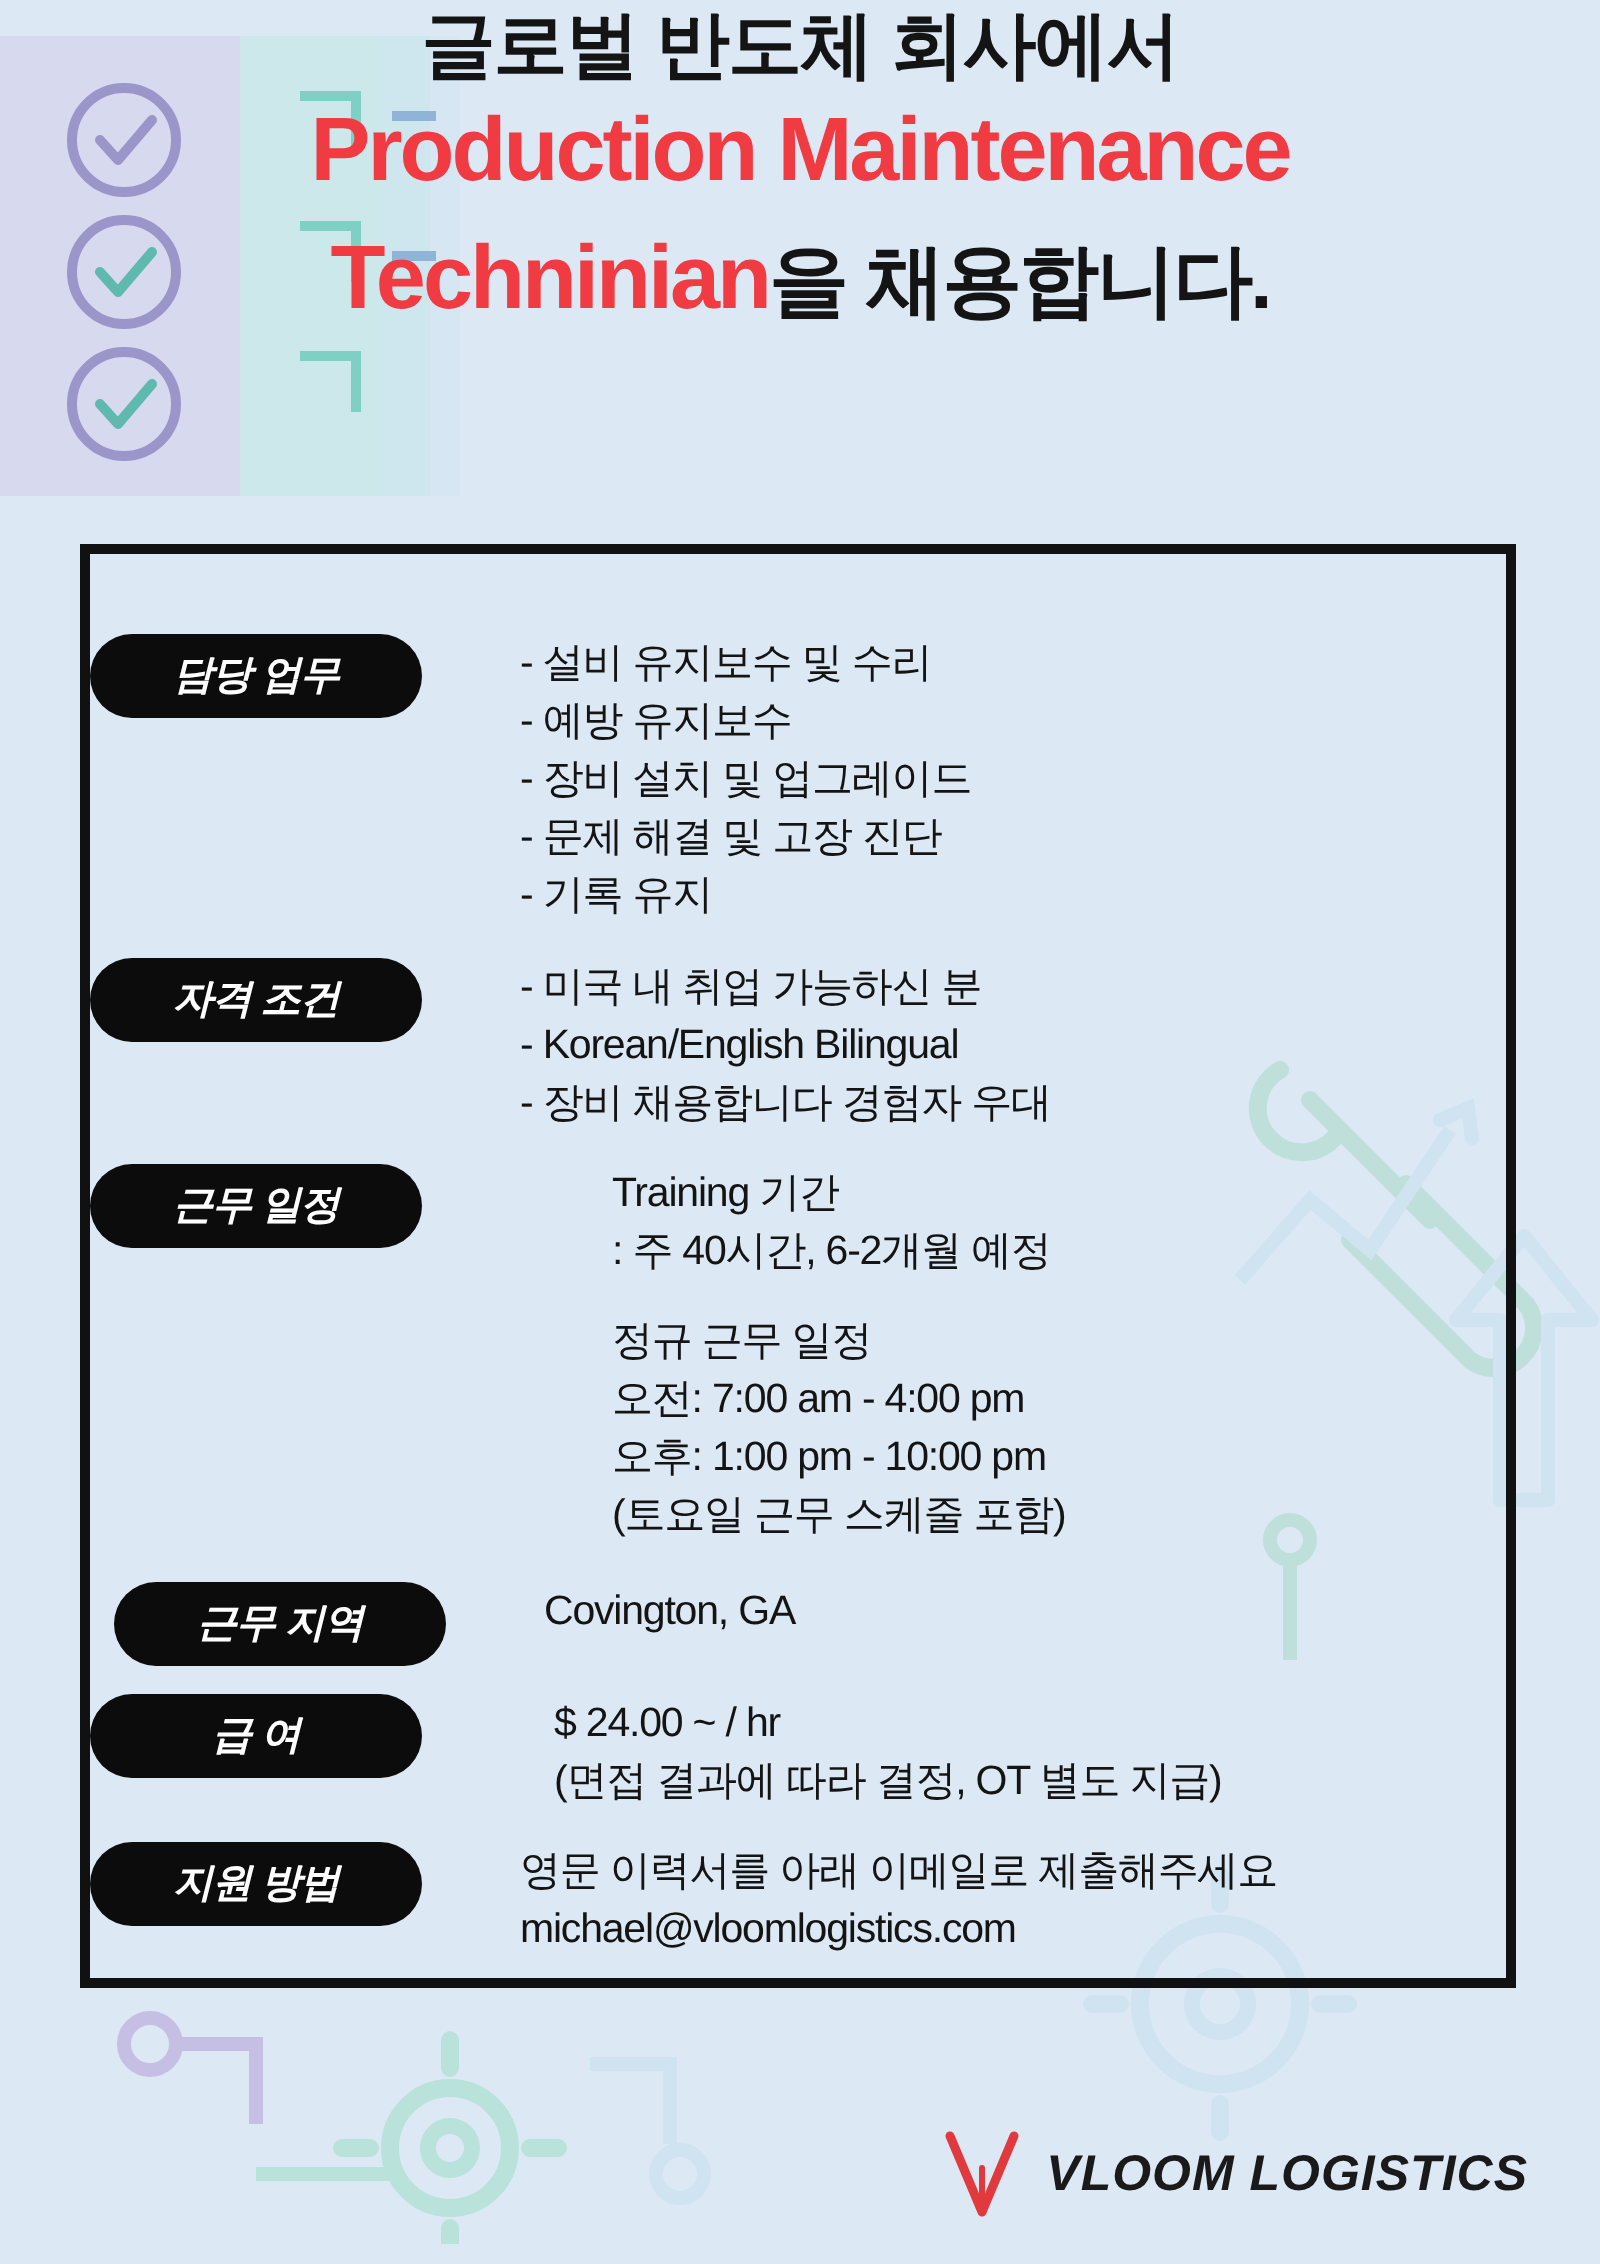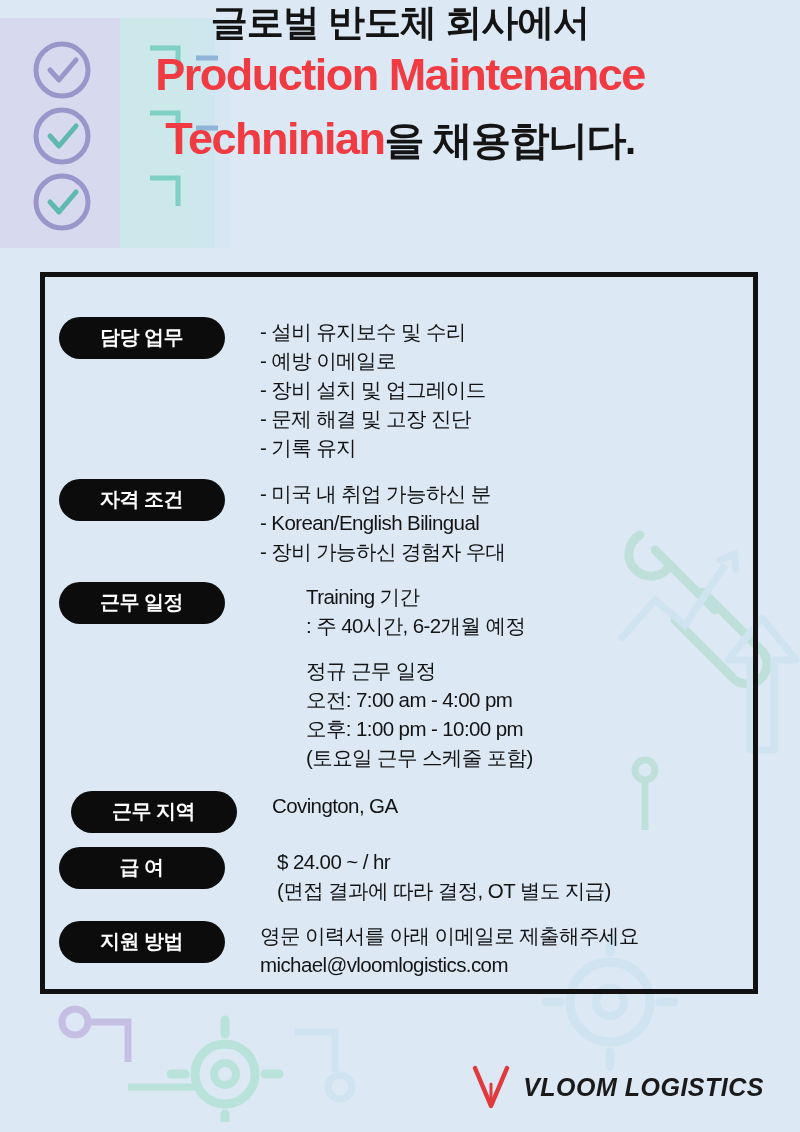--- a/index.html
+++ b/index.html
@@ -106,24 +106,25 @@
   }
   .row {
     display: flex;
     align-items: flex-start;
     margin-bottom: 18px;
   }
   .label-cell {
     width: 215px;
     flex: 0 0 215px;
     display: flex;
-    justify-content: center;
+    justify-content: flex-start;
     padding-right: 22px;
     box-sizing: border-box;
     padding-top: 2px;
+    font-style: italic;
   }
   .pill {
     background: #0c0c0c;
     color: #ffffff;
     border-radius: 22px;
     font-size: 20px;
     font-weight: bold;
     letter-spacing: -0.5px;
     padding: 7px 0 8px 0;
     width: 166px;
@@ -242,35 +243,35 @@
 
   <div class="main-box">
     <div class="rows">
 
       <div class="row r-duty">
         <div class="label-cell">
           <div class="pill">담당 업무</div>
         </div>
         <div class="value-cell">
           <div class="vline">- 설비 유지보수 및 수리</div>
-          <div class="vline">- 예방 이메일로</div>
+          <div class="vline">- 예방 유지보수</div>
           <div class="vline">- 장비 설치 및 업그레이드</div>
           <div class="vline">- 문제 해결 및 고장 진단</div>
           <div class="vline">- 기록 유지</div>
         </div>
       </div>
 
       <div class="row r-qual">
         <div class="label-cell">
           <div class="pill">자격 조건</div>
         </div>
         <div class="value-cell">
           <div class="vline">- 미국 내 취업 가능하신 분</div>
           <div class="vline">- Korean/English Bilingual</div>
-          <div class="vline">- 장비 가능하신 경험자 우대</div>
+          <div class="vline">- 장비 채용합니다 경험자 우대</div>
         </div>
       </div>
 
       <div class="row r-sched">
         <div class="label-cell">
           <div class="pill">근무 일정</div>
         </div>
         <div class="value-cell">
           <div class="vline">Training 기간</div>
           <div class="vline">: 주 40시간, 6-2개월 예정</div>

